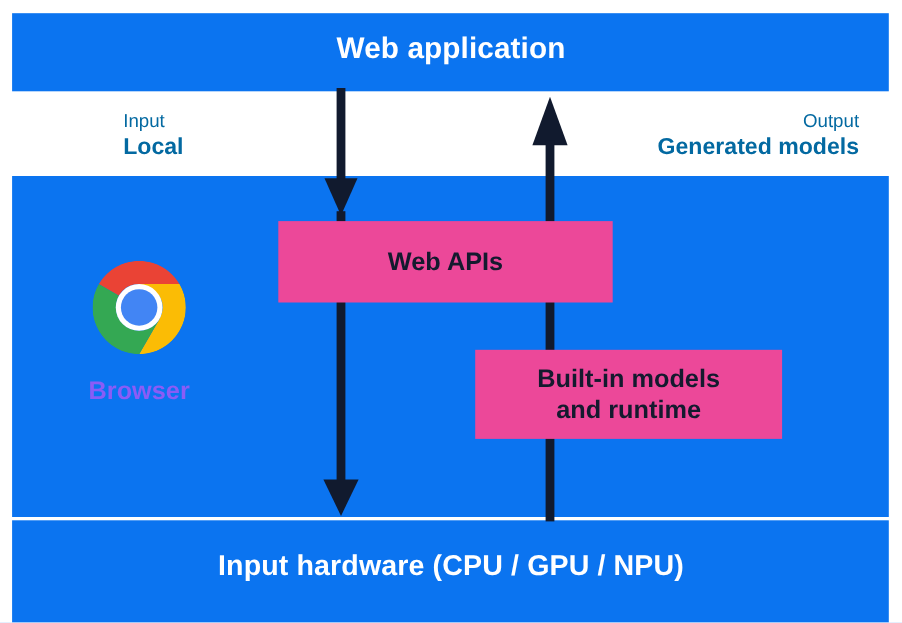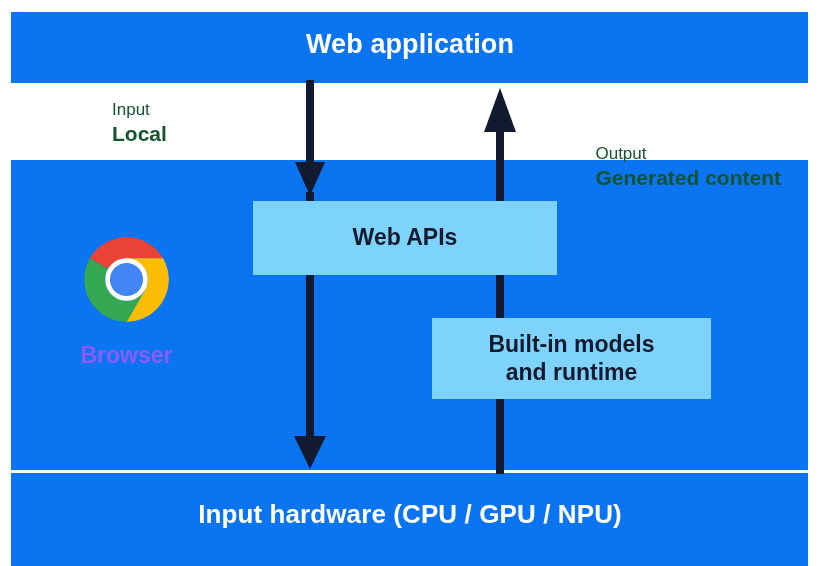--- a/index.html
+++ b/index.html
@@ -77,49 +77,49 @@
   #arrow-output {
     left: 478px;
     top: 86px;
     width: 44px;
     height: 388px;
   }
 
   
   .edge-label {
     position: absolute;
-    color: #14532d;
+    color: #0369a1;
     line-height: 1.18;
   }
   #label-input {
     left: 112px;
     top: 100px;
     text-align: left;
   }
   #label-output {
     right: 39px;
     top: 100px;
-    margin-top: 44px;
+    text-align: right;
   }
   .edge-label .kind {
     display: block;
     font-size: 17px;
     font-weight: normal;
   }
   .edge-label .value {
     display: block;
     font-size: 21px;
     font-weight: bold;
     margin-top: 2px;
   }
 
   
   .yellow-box {
     position: absolute;
-    background: #7dd3fc;
+    background: #ec4899;
     display: flex;
     align-items: center;
     justify-content: center;
     box-sizing: border-box;
   }
   #box-web-apis {
     left: 253px;
     top: 201px;
     width: 304px;
     height: 74px;
@@ -186,21 +186,21 @@
     <rect x="18" y="42" width="8" height="346" fill="#111a2e"></rect>
   </svg>
 
   <div class="edge-label" id="label-input">
     <span class="kind">Input</span>
     <span class="value">Local</span>
   </div>
 
   <div class="edge-label" id="label-output">
     <span class="kind">Output</span>
-    <span class="value">Generated content</span>
+    <span class="value">Generated models</span>
   </div>
 
   <svg id="chrome-logo" viewBox="0 0 100 100">
     <defs>
       <clipPath id="clip-circle">
         <circle cx="50" cy="50" r="50"></circle>
       </clipPath>
     </defs>
     <g clip-path="url(#clip-circle)">
 

